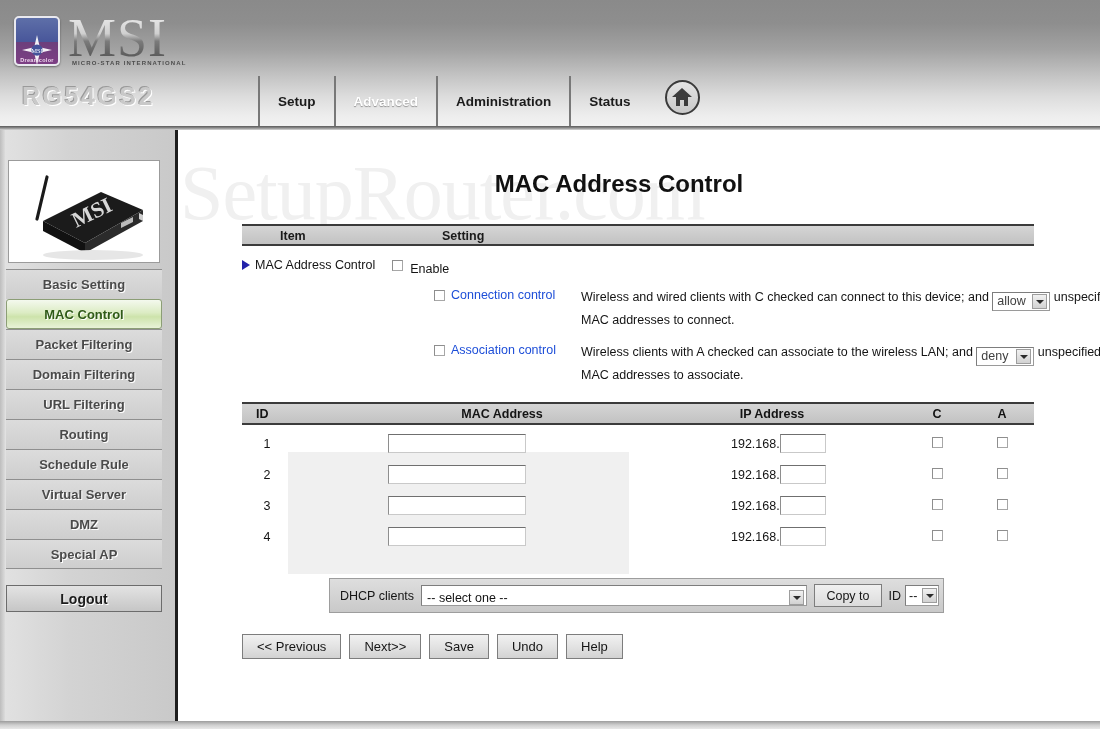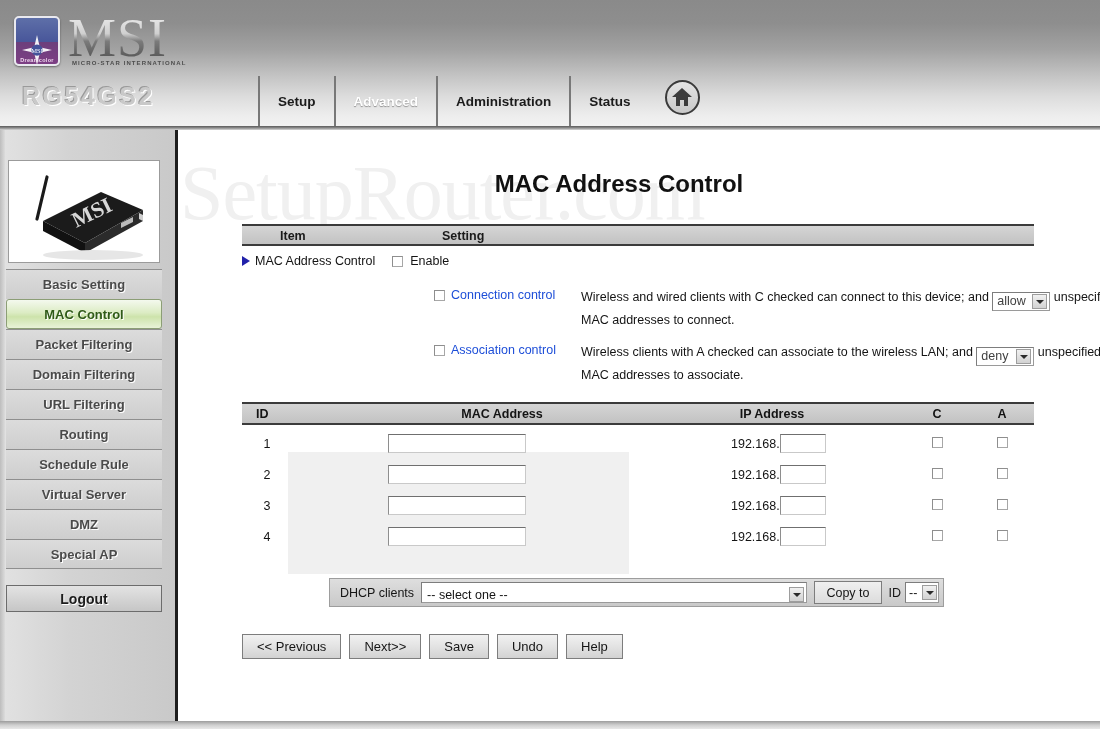--- a/index.html
+++ b/index.html
@@ -336,21 +336,21 @@
   .mac-row .inp-ip {
     position: absolute; left: 538px; top: 5px;
     width: 46px;
   }
   .mac-row .chk-c { position: absolute; left: 690px; top: 8px; }
   .mac-row .chk-a { position: absolute; left: 755px; top: 8px; }
 
   
   #dhcp-bar {
     position: absolute; left: 145px; top: 448px;
-    width: 615px; height: 29px;
+    width: 615px; height: 35px;
     background: linear-gradient(to bottom, #dedede, #c9c9c9);
     border: 1px solid #9d9d9d;
     display: flex; align-items: center;
     padding: 0 4px;
   }
   #dhcp-label {
     font-size: 12.5px; color: #141414;
     margin: 0 7px 0 6px; white-space: nowrap;
   }
   #dhcp-select {
@@ -521,21 +521,21 @@
 
       <div id="item-bar">
         <span class="lbl-item">Item</span>
         <span class="lbl-setting">Setting</span>
       </div>
 
       <div id="mac-enable-row">
         <span class="tri-bullet"></span>
         <span class="row-label">MAC Address Control</span>
         <span class="chk" style="margin-left:17px;"></span>
-        <span class="row-label" style="margin-left:7px;">Enable</span>
+        <span class="row-label" style="margin-left:7px;margin-top:8px;">Enable</span>
       </div>
 
       <div id="conn-row" class="ctrl-row">
         <span class="chk ctrl-chk"></span>
         <span class="ctrl-name">Connection control</span>
         <span class="ctrl-desc">
           <span>Wireless and wired clients with C checked can connect to this device; and</span>
           <span class="inline-select">
             <span class="sel-val">allow</span>
             <span class="sel-arrow">

